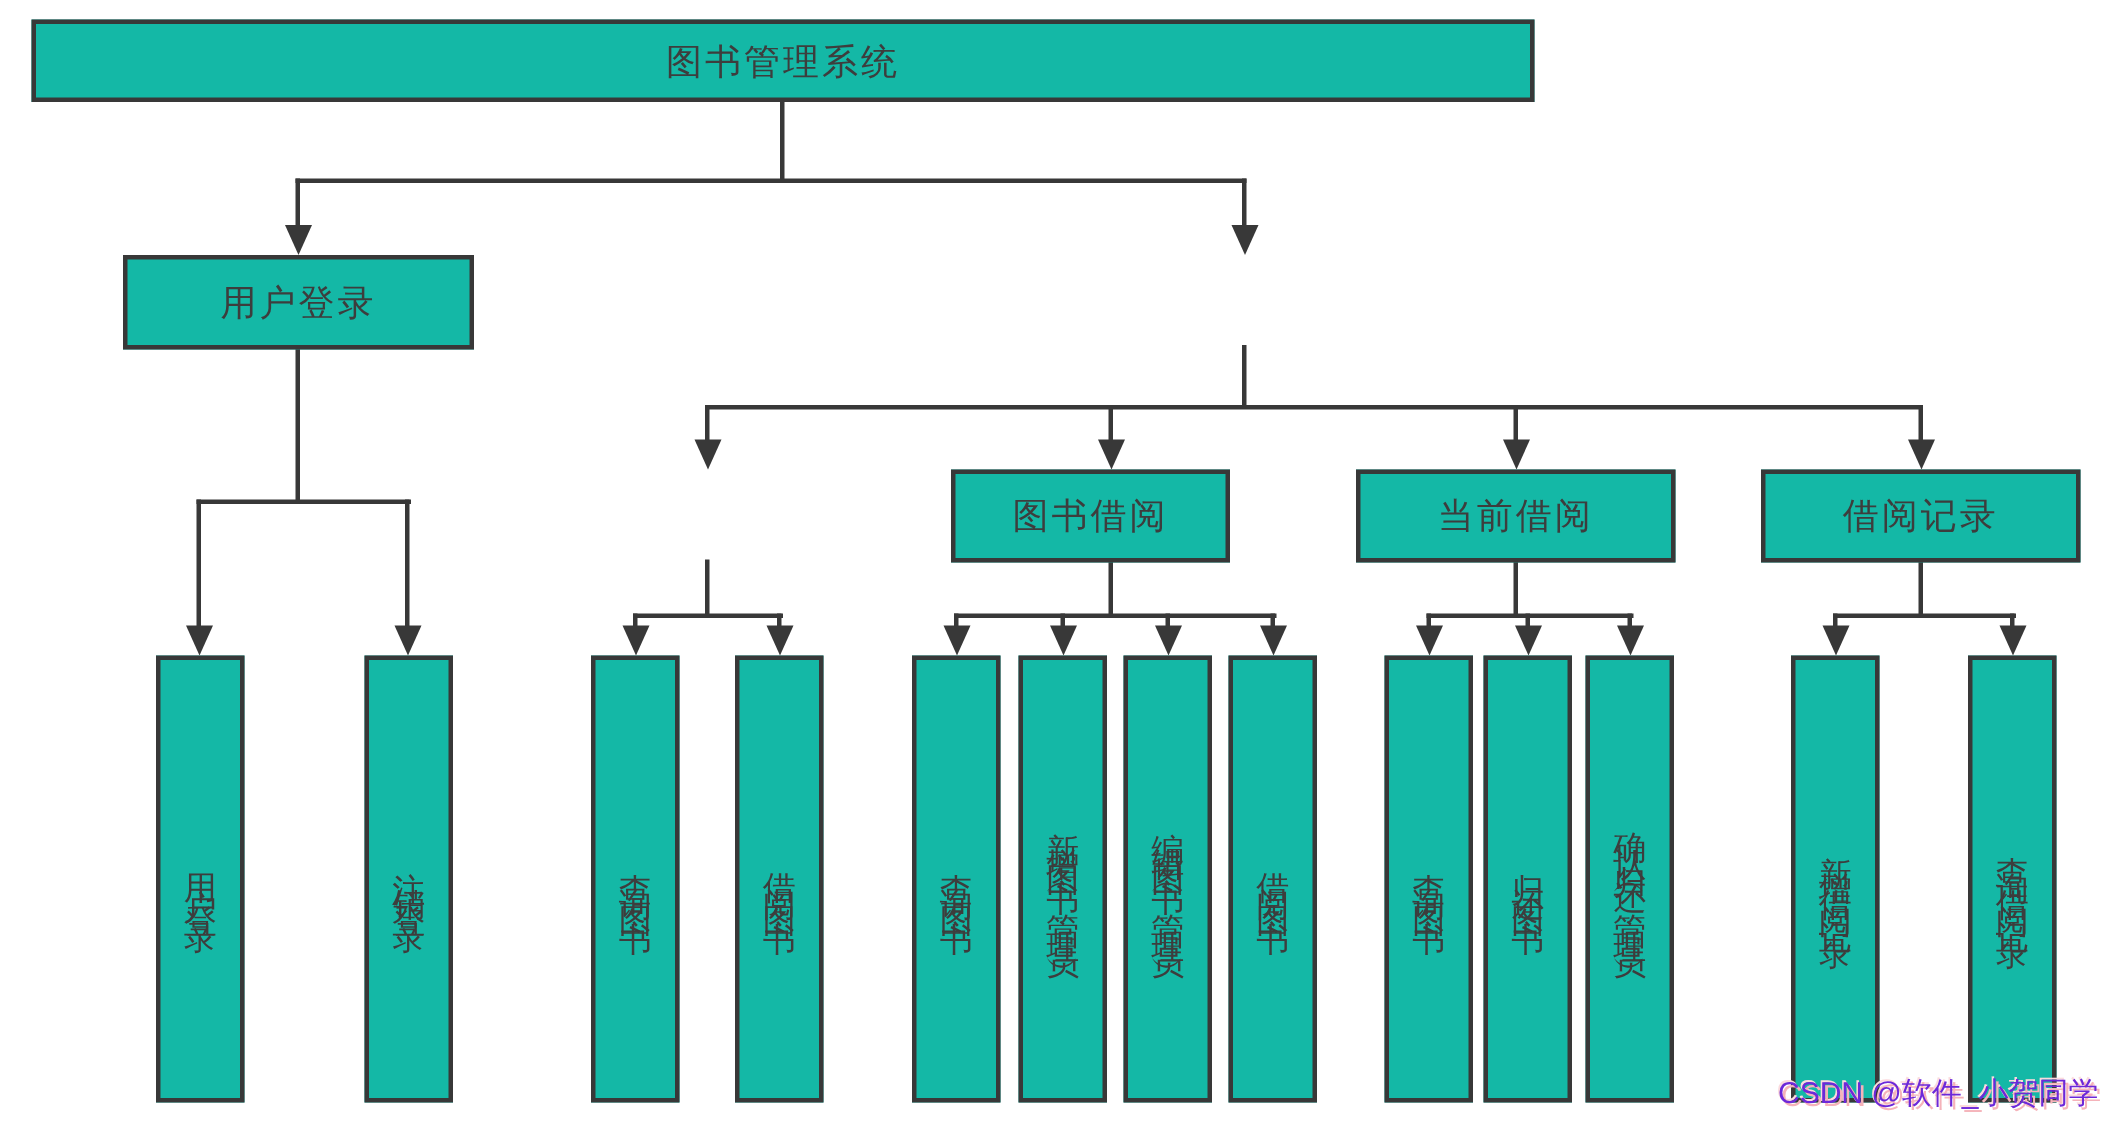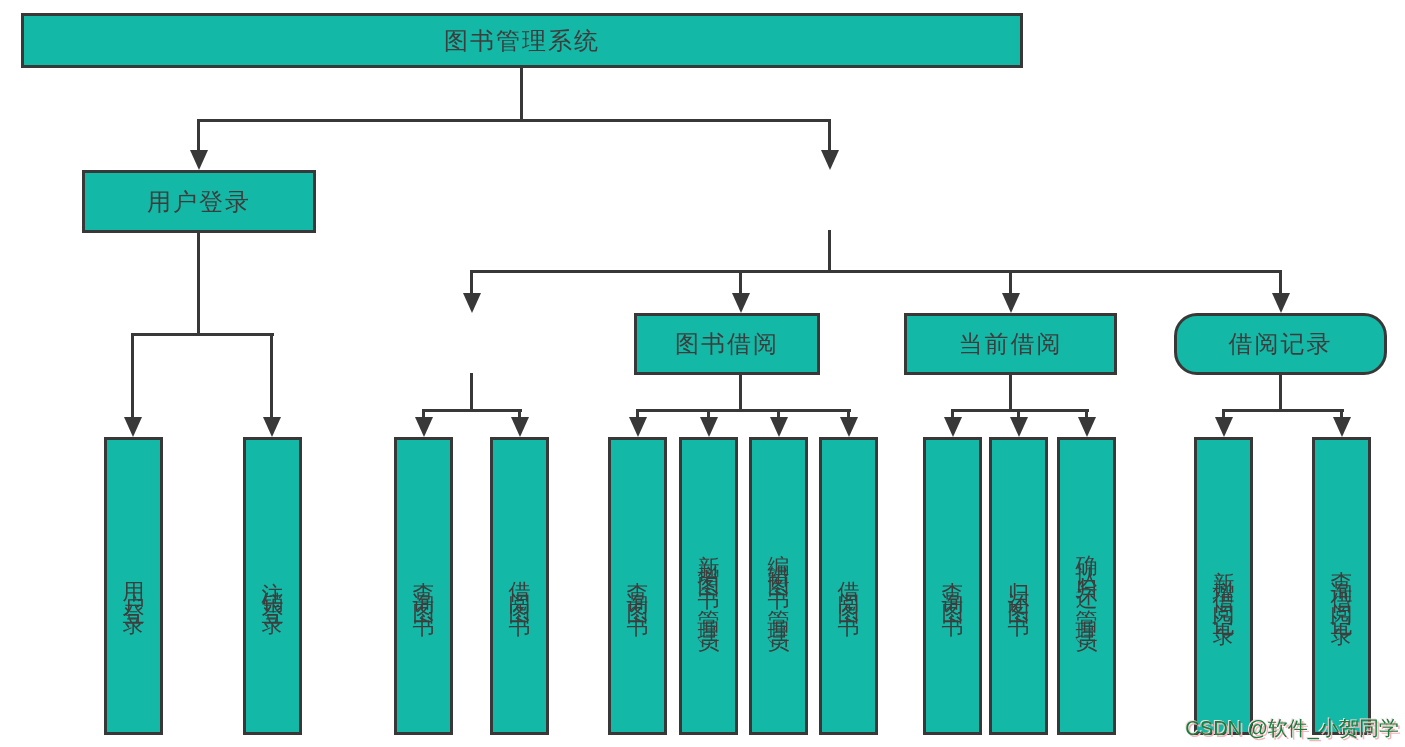--- a/index.html
+++ b/index.html
@@ -17,21 +17,21 @@
     font-size:22px;letter-spacing:11px;line-height:1;
   }
   .vline,.hline{position:absolute;background:#383838;}
   .arrow{
     position:absolute;width:0;height:0;
     border-left:9px solid transparent;border-right:9px solid transparent;
     border-top:20px solid #383838;
   }
   .watermark{
     position:absolute;top:715px;right:6px;z-index:5;white-space:nowrap;
-    font-size:20px;color:#15803d;
+    font-size:20px;color:#6d28d9;
     text-shadow:2px 2px 0 #f5b3ba,-1px -1px 0 #fbdadd;
   }
 </style>
 </head>
 <body>
 
 <div class="stage">
 
   <div class="vline" style="left:520px;top:66px;width:3px;height:56px;"></div>
   <div class="hline" style="left:197px;top:119px;width:634px;height:3px;"></div>
@@ -95,21 +95,21 @@
   <div class="box" style="left:21px;top:13px;width:1002px;height:55px;">图书管理系统</div>
 
   <div class="box" style="left:82px;top:170px;width:234px;height:63px;">用户登录</div>
 
 
 
   <div class="box" style="left:634px;top:313px;width:186px;height:62px;font-family:Liberation Serif, serif;">图书借阅</div>
 
   <div class="box" style="left:904px;top:313px;width:213px;height:62px;">当前借阅</div>
 
-  <div class="box" style="left:1174px;top:313px;width:213px;height:62px;border-radius:23px;">借阅记录</div>
+  <div class="box" style="left:1174px;top:313px;width:213px;height:62px;">借阅记录</div>
 
   <div class="box leaf" style="left:104px;top:437px;width:59px;height:298px;">用户登录</div>
 
   <div class="box leaf" style="left:243px;top:437px;width:59px;height:298px;">注销登录</div>
 
   <div class="box leaf" style="left:394px;top:437px;width:59px;height:298px;">查询图书</div>
 
   <div class="box leaf" style="left:490px;top:437px;width:59px;height:298px;">借阅图书</div>
 
   <div class="box leaf" style="left:608px;top:437px;width:59px;height:298px;">查询图书</div>

